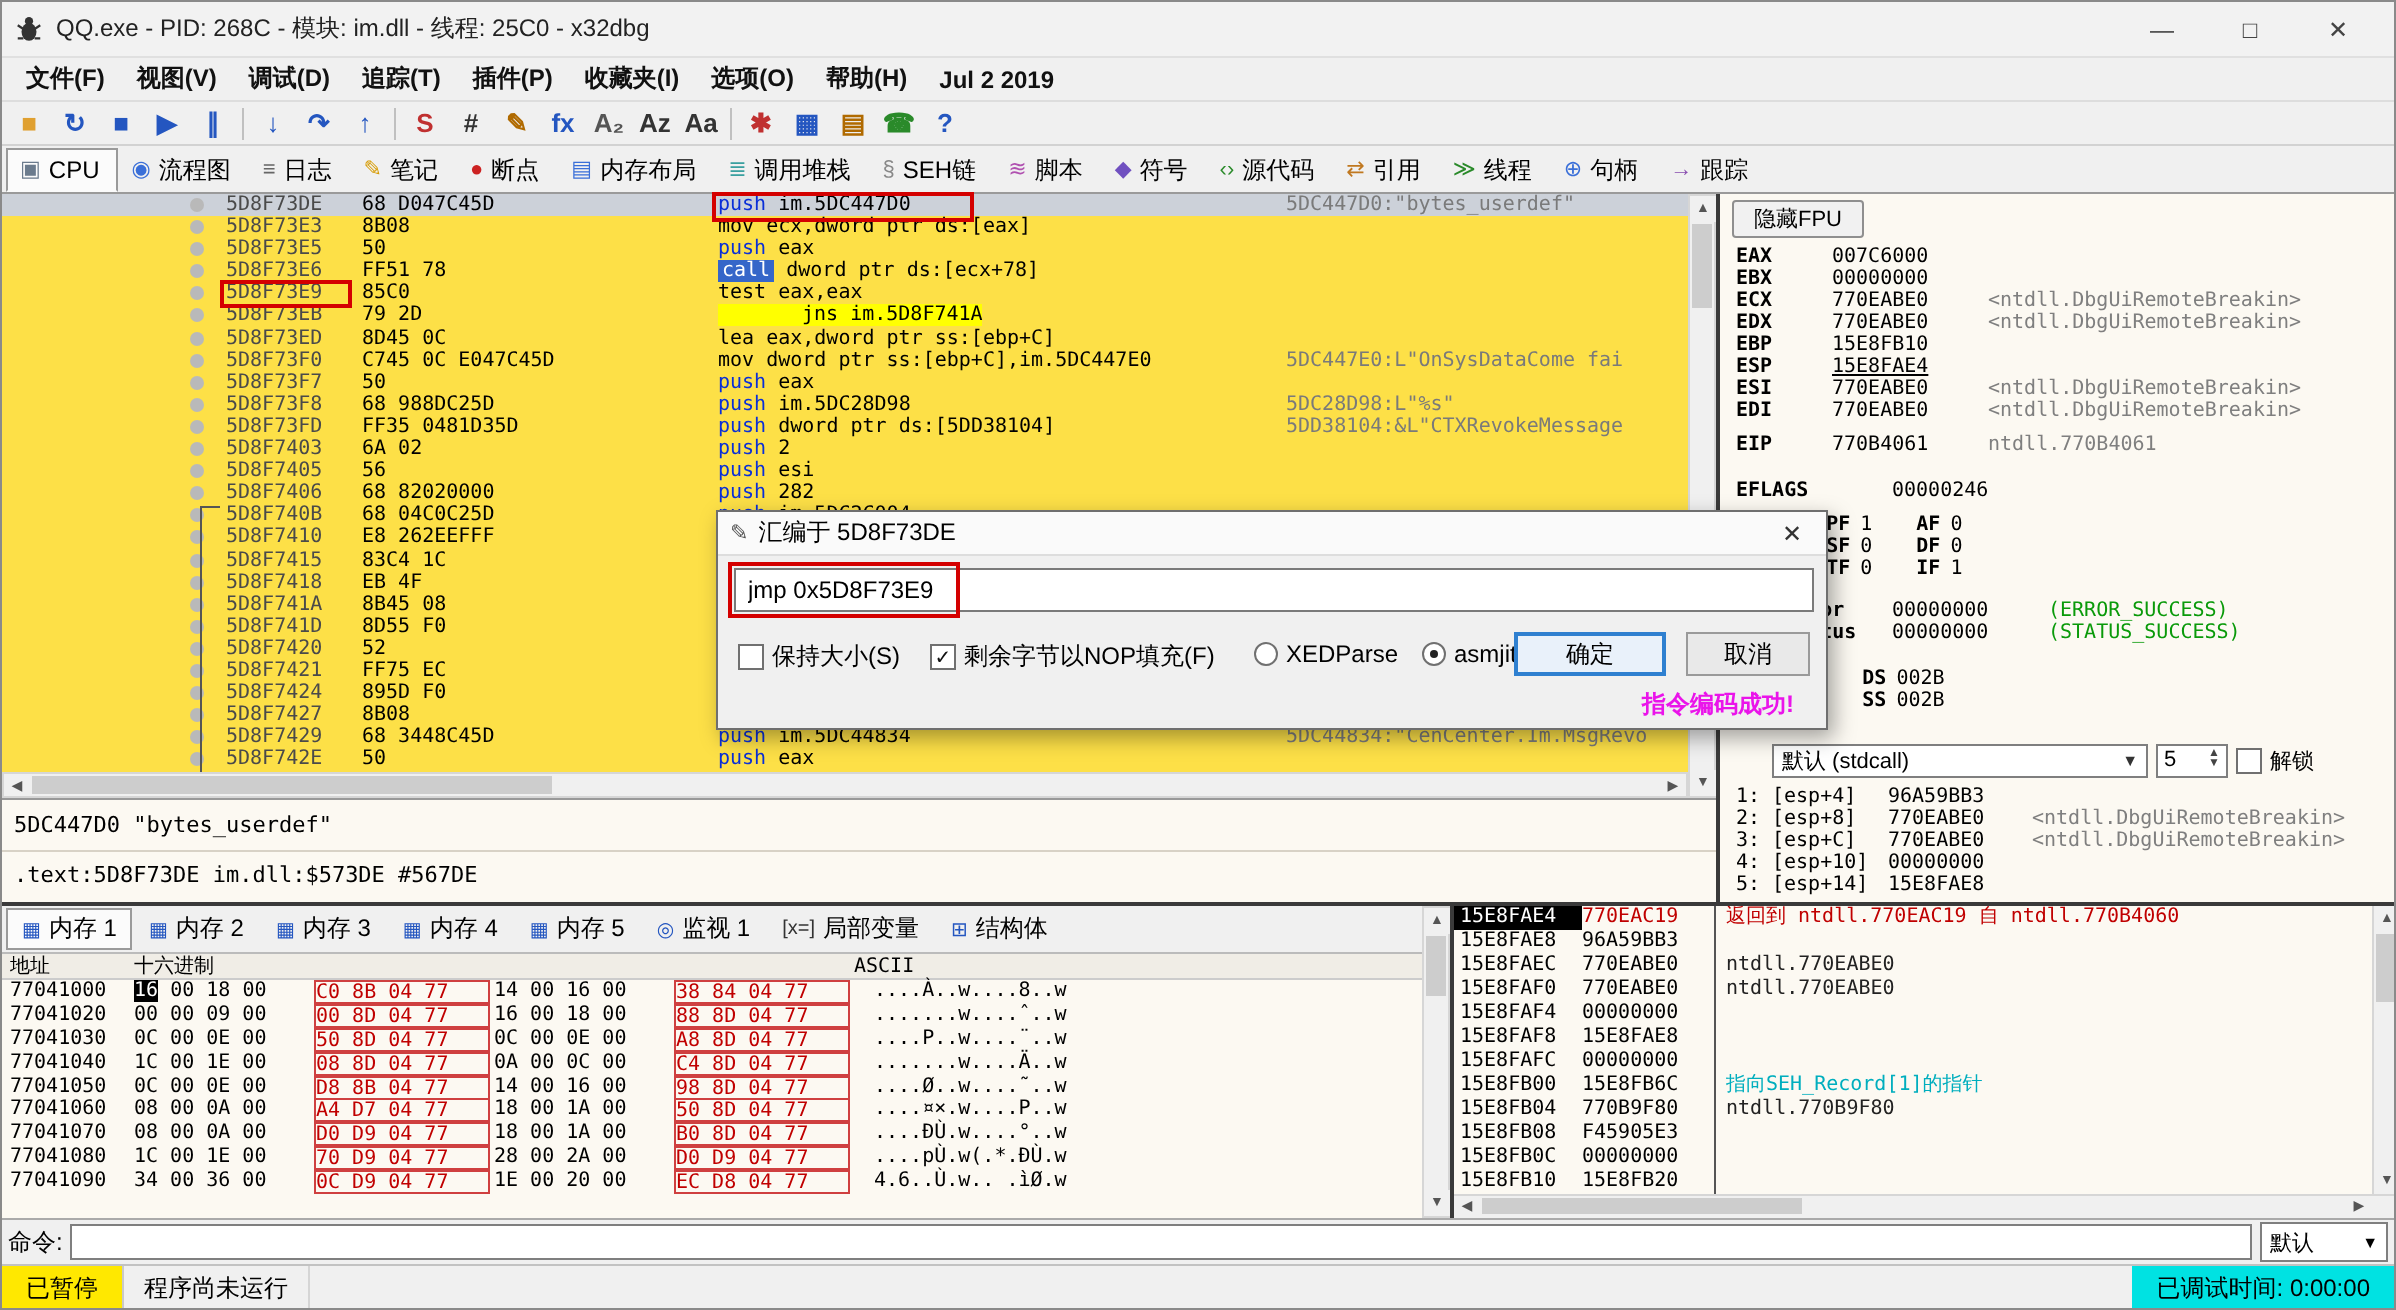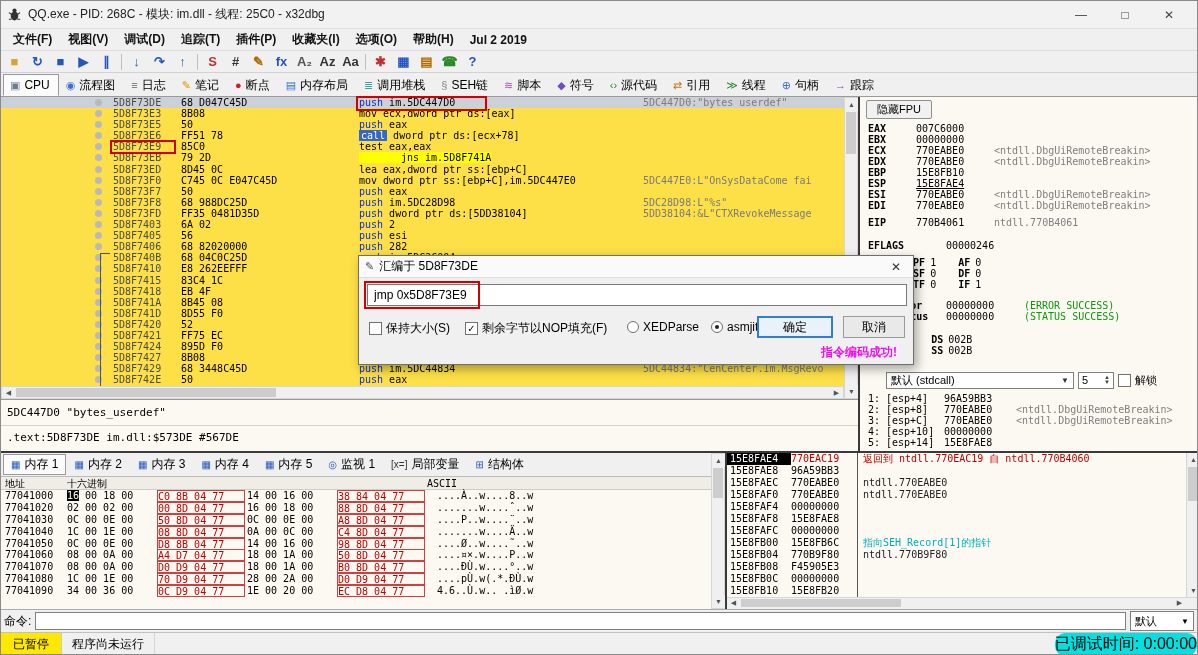--- a/index.html
+++ b/index.html
@@ -140,21 +140,21 @@
 
 #cmdbar { position:absolute; top:608px; left:0; right:0; height:23px; background:#f0f0f0; border-top:1px solid #aaa;
   display:flex; align-items:center; padding:0 3px; gap:4px; }
 #cmd-input { flex:1; height:18px; border:1px solid #7f7f7f; background:#fff; padding:0 4px; font-size:11px; }
 #cmd-drop { width:64px; height:20px; background:#fff; border:1px solid #7f7f7f; display:flex; align-items:center; padding:0 4px; font-size:11px; }
 #cmd-drop .arrow { margin-left:auto; font-size:8px; }
 #statusbar { position:absolute; top:631px; left:0; right:0; height:24px; background:#f0f0f0; border-top:1px solid #c2c2c2;
   display:flex; align-items:stretch; }
 #paused { background:#ffe800; display:flex; align-items:center; padding:0 12px; font-size:12px; border-right:1px solid #c9c9c9; }
 #runstate { display:flex; align-items:center; padding:0 10px; border-right:1px solid #d5d5d5; font-size:12px; }
-#dbgtime { margin-left:auto; background:#00e2e2; display:flex; align-items:center; padding:0 0; font-size:16px;border-radius:10px; }
+#dbgtime { margin-left:auto; background:#00e2e2; display:flex; align-items:center; padding:0 12px; font-size:12px; }
 
 
 #dialog { position:absolute; left:357px; top:254px; width:556px; height:110px; background:#f0f0f0;
   border:1px solid #6f6f6f; box-shadow:3px 4px 10px rgba(0,0,0,0.35); z-index:30; }
 .dlg-title { height:22px; background:#fafafa; display:flex; align-items:center; padding:0 6px; border-bottom:1px solid #ddd; }
 .dlg-ico { font-size:11px; color:#555; margin-right:5px; }
 .dlg-close { margin-left:auto; color:#333; font-size:12px; padding:0 6px; }
 #asm-input { position:absolute; left:8px; top:28px; width:540px; height:22px; border:1px solid #7a7a7a;
   background:#fff; padding:0 6px; font-size:12px; font-family:"Liberation Sans",sans-serif; }
 #anno-input { position:absolute; left:5px; top:25px; width:116px; height:28px; border:2px solid #d40000; }
@@ -462,21 +462,21 @@
         <span>结构体</span>
       </div>
     </div>
   <div id="dump-head">
     <span class="dh-addr">地址</span>
     <span class="dh-hex">十六进制</span>
     <span class="dh-ascii">ASCII</span>
   </div>
   <div id="dump-rows">
       <div class="mrow"><span class="m-addr">77041000</span><span class="hexgrp"><span class="cursorbyte">16</span><span> 00 18 00</span></span><span class="hexgrp ptr">C0 8B 04 77</span><span class="hexgrp">14 00 16 00</span><span class="hexgrp ptr">38 84 04 77</span><span class="m-ascii">....À..w....8..w</span></div>
-      <div class="mrow"><span class="m-addr">77041020</span><span class="hexgrp">02 00 02 00</span><span class="hexgrp ptr">00 8D 04 77</span><span class="hexgrp">16 00 18 00</span><span class="hexgrp ptr">88 8D 04 77</span><span class="m-ascii">.......w....ˆ..w</span></div>
+      <div class="mrow"><span class="m-addr">77041020</span><span class="hexgrp">00 00 09 00</span><span class="hexgrp ptr">00 8D 04 77</span><span class="hexgrp">16 00 18 00</span><span class="hexgrp ptr">88 8D 04 77</span><span class="m-ascii">.......w....ˆ..w</span></div>
       <div class="mrow"><span class="m-addr">77041030</span><span class="hexgrp">0C 00 0E 00</span><span class="hexgrp ptr">50 8D 04 77</span><span class="hexgrp">0C 00 0E 00</span><span class="hexgrp ptr">A8 8D 04 77</span><span class="m-ascii">....P..w....¨..w</span></div>
       <div class="mrow"><span class="m-addr">77041040</span><span class="hexgrp">1C 00 1E 00</span><span class="hexgrp ptr">08 8D 04 77</span><span class="hexgrp">0A 00 0C 00</span><span class="hexgrp ptr">C4 8D 04 77</span><span class="m-ascii">.......w....Ä..w</span></div>
       <div class="mrow"><span class="m-addr">77041050</span><span class="hexgrp">0C 00 0E 00</span><span class="hexgrp ptr">D8 8B 04 77</span><span class="hexgrp">14 00 16 00</span><span class="hexgrp ptr">98 8D 04 77</span><span class="m-ascii">....Ø..w....˜..w</span></div>
       <div class="mrow"><span class="m-addr">77041060</span><span class="hexgrp">08 00 0A 00</span><span class="hexgrp ptr">A4 D7 04 77</span><span class="hexgrp">18 00 1A 00</span><span class="hexgrp ptr">50 8D 04 77</span><span class="m-ascii">....¤×.w....P..w</span></div>
       <div class="mrow"><span class="m-addr">77041070</span><span class="hexgrp">08 00 0A 00</span><span class="hexgrp ptr">D0 D9 04 77</span><span class="hexgrp">18 00 1A 00</span><span class="hexgrp ptr">B0 8D 04 77</span><span class="m-ascii">....ÐÙ.w....°..w</span></div>
       <div class="mrow"><span class="m-addr">77041080</span><span class="hexgrp">1C 00 1E 00</span><span class="hexgrp ptr">70 D9 04 77</span><span class="hexgrp">28 00 2A 00</span><span class="hexgrp ptr">D0 D9 04 77</span><span class="m-ascii">....pÙ.w(.*.ÐÙ.w</span></div>
       <div class="mrow"><span class="m-addr">77041090</span><span class="hexgrp">34 00 36 00</span><span class="hexgrp ptr">0C D9 04 77</span><span class="hexgrp">1E 00 20 00</span><span class="hexgrp ptr">EC D8 04 77</span><span class="m-ascii">4.6..Ù.w.. .ìØ.w</span></div>
     </div>
 </div>
 <div class="sb" id="dump-vscroll">

